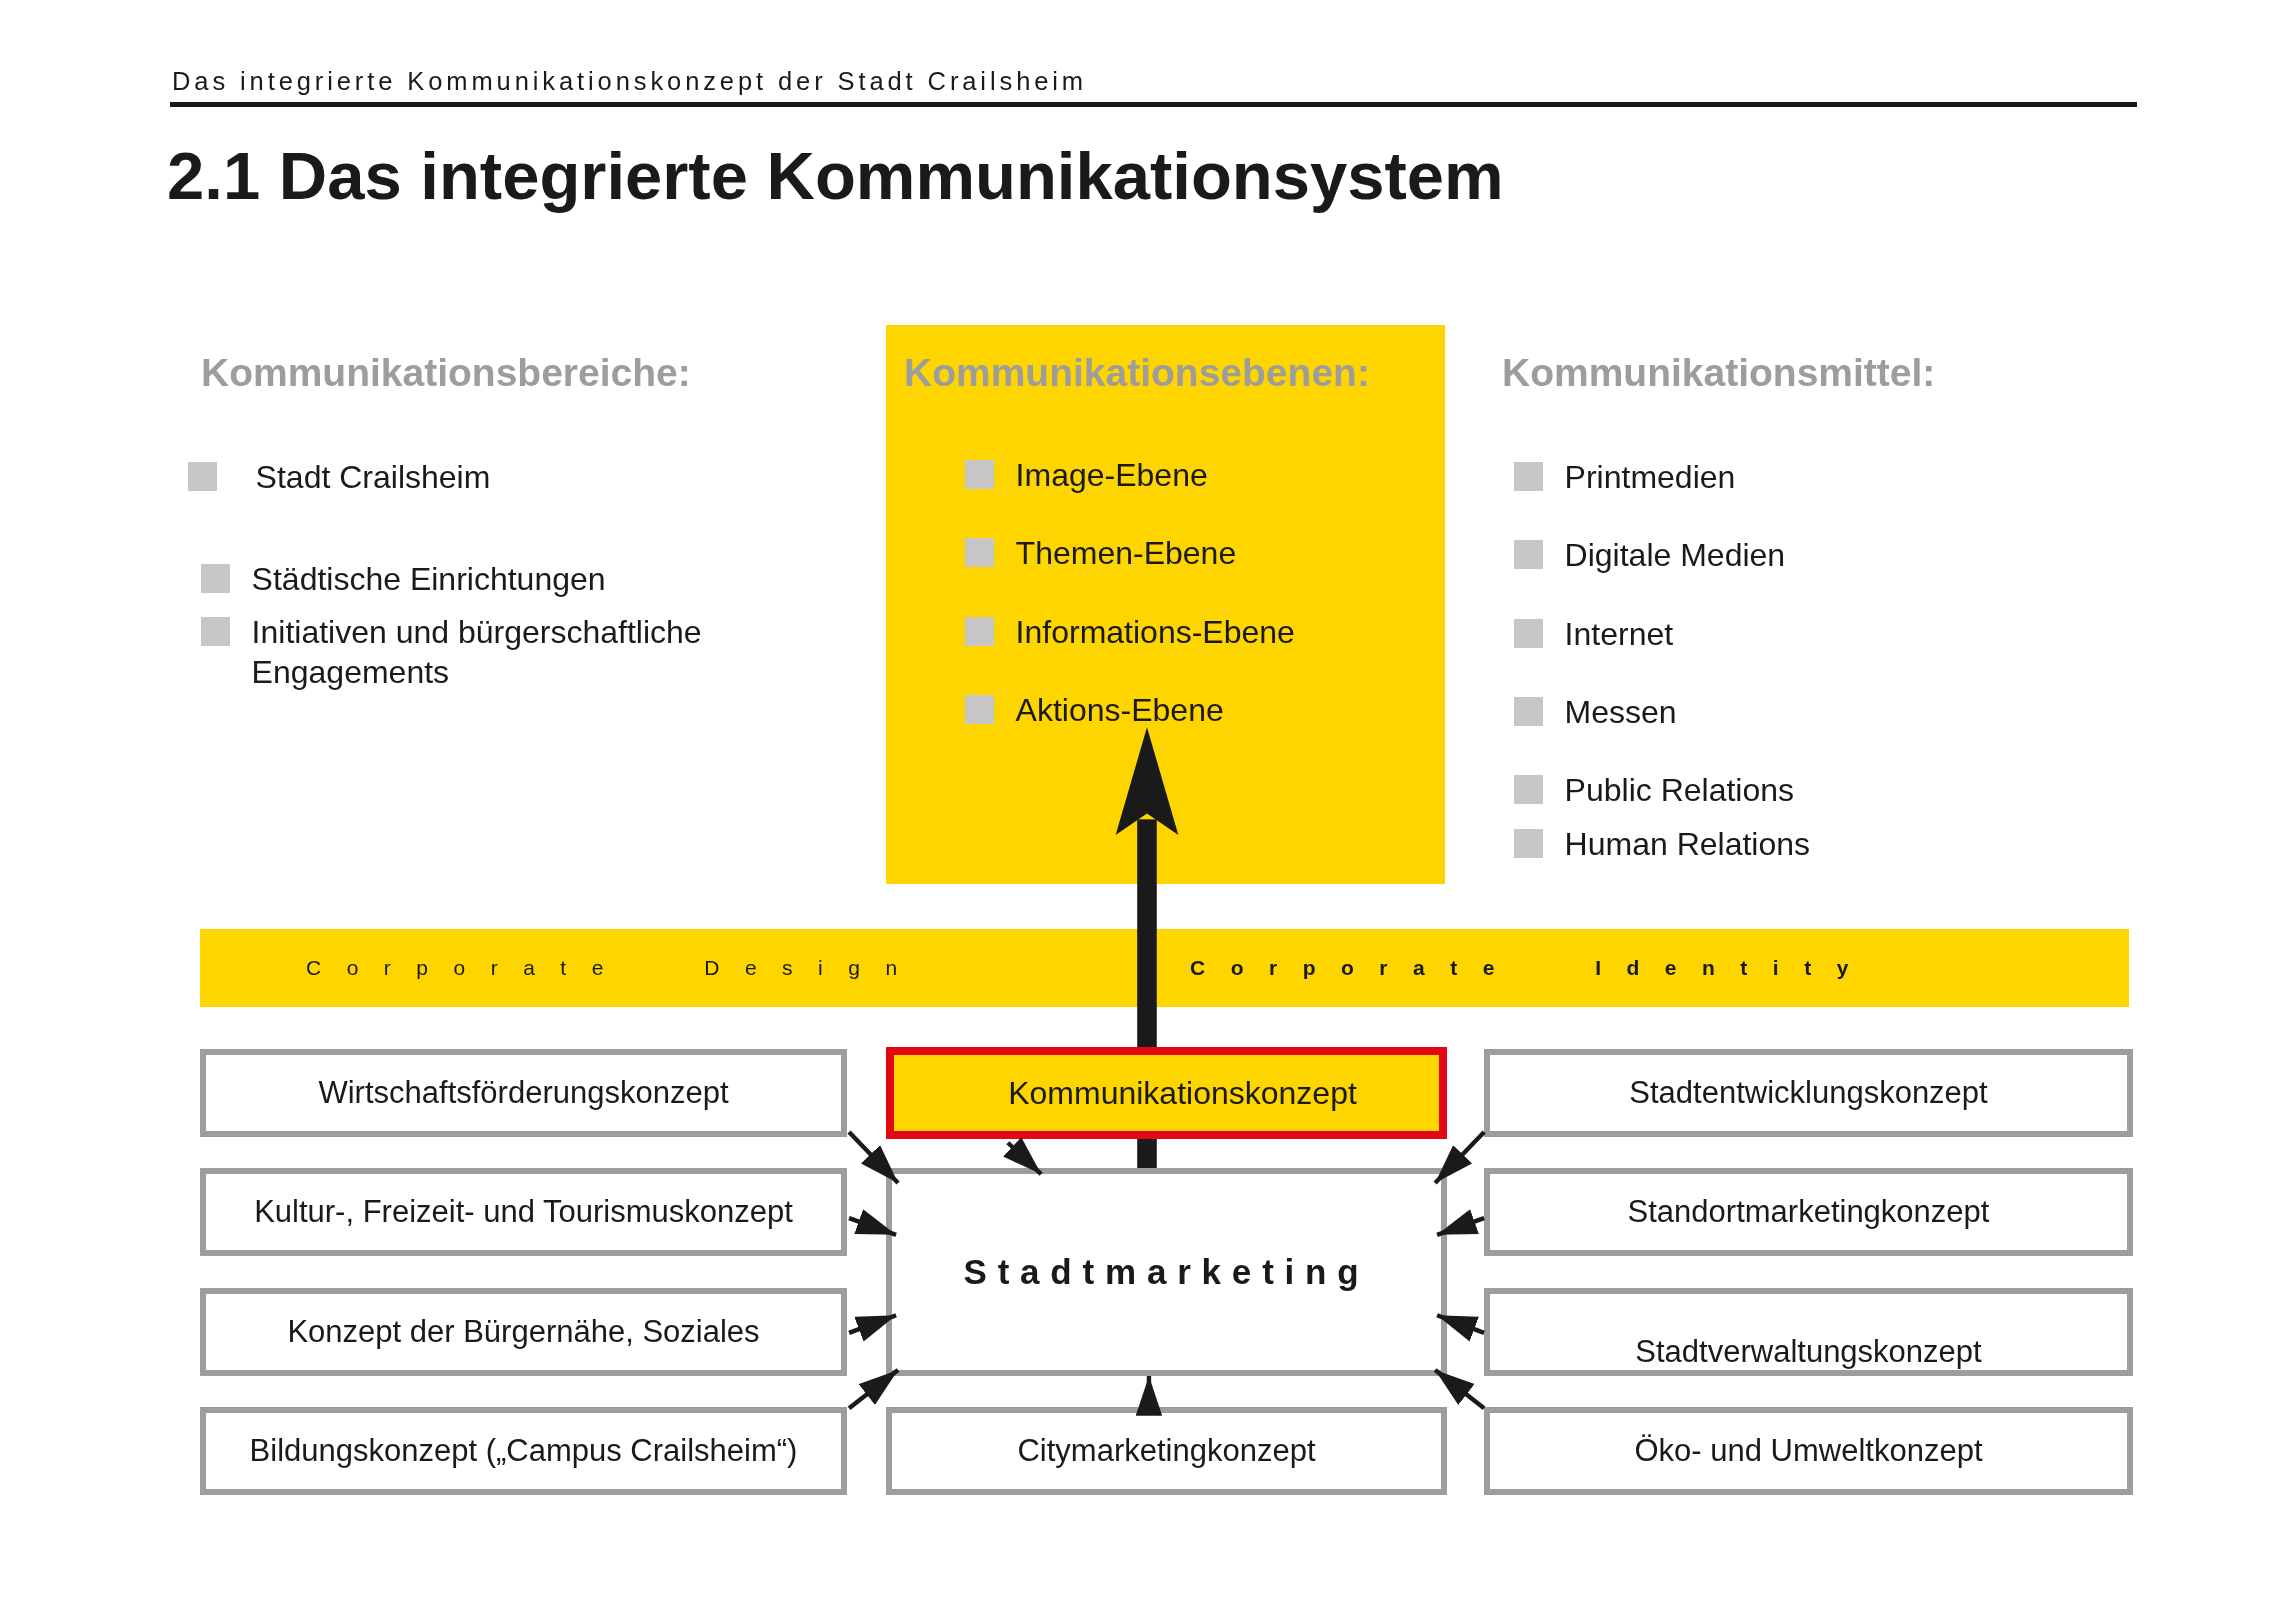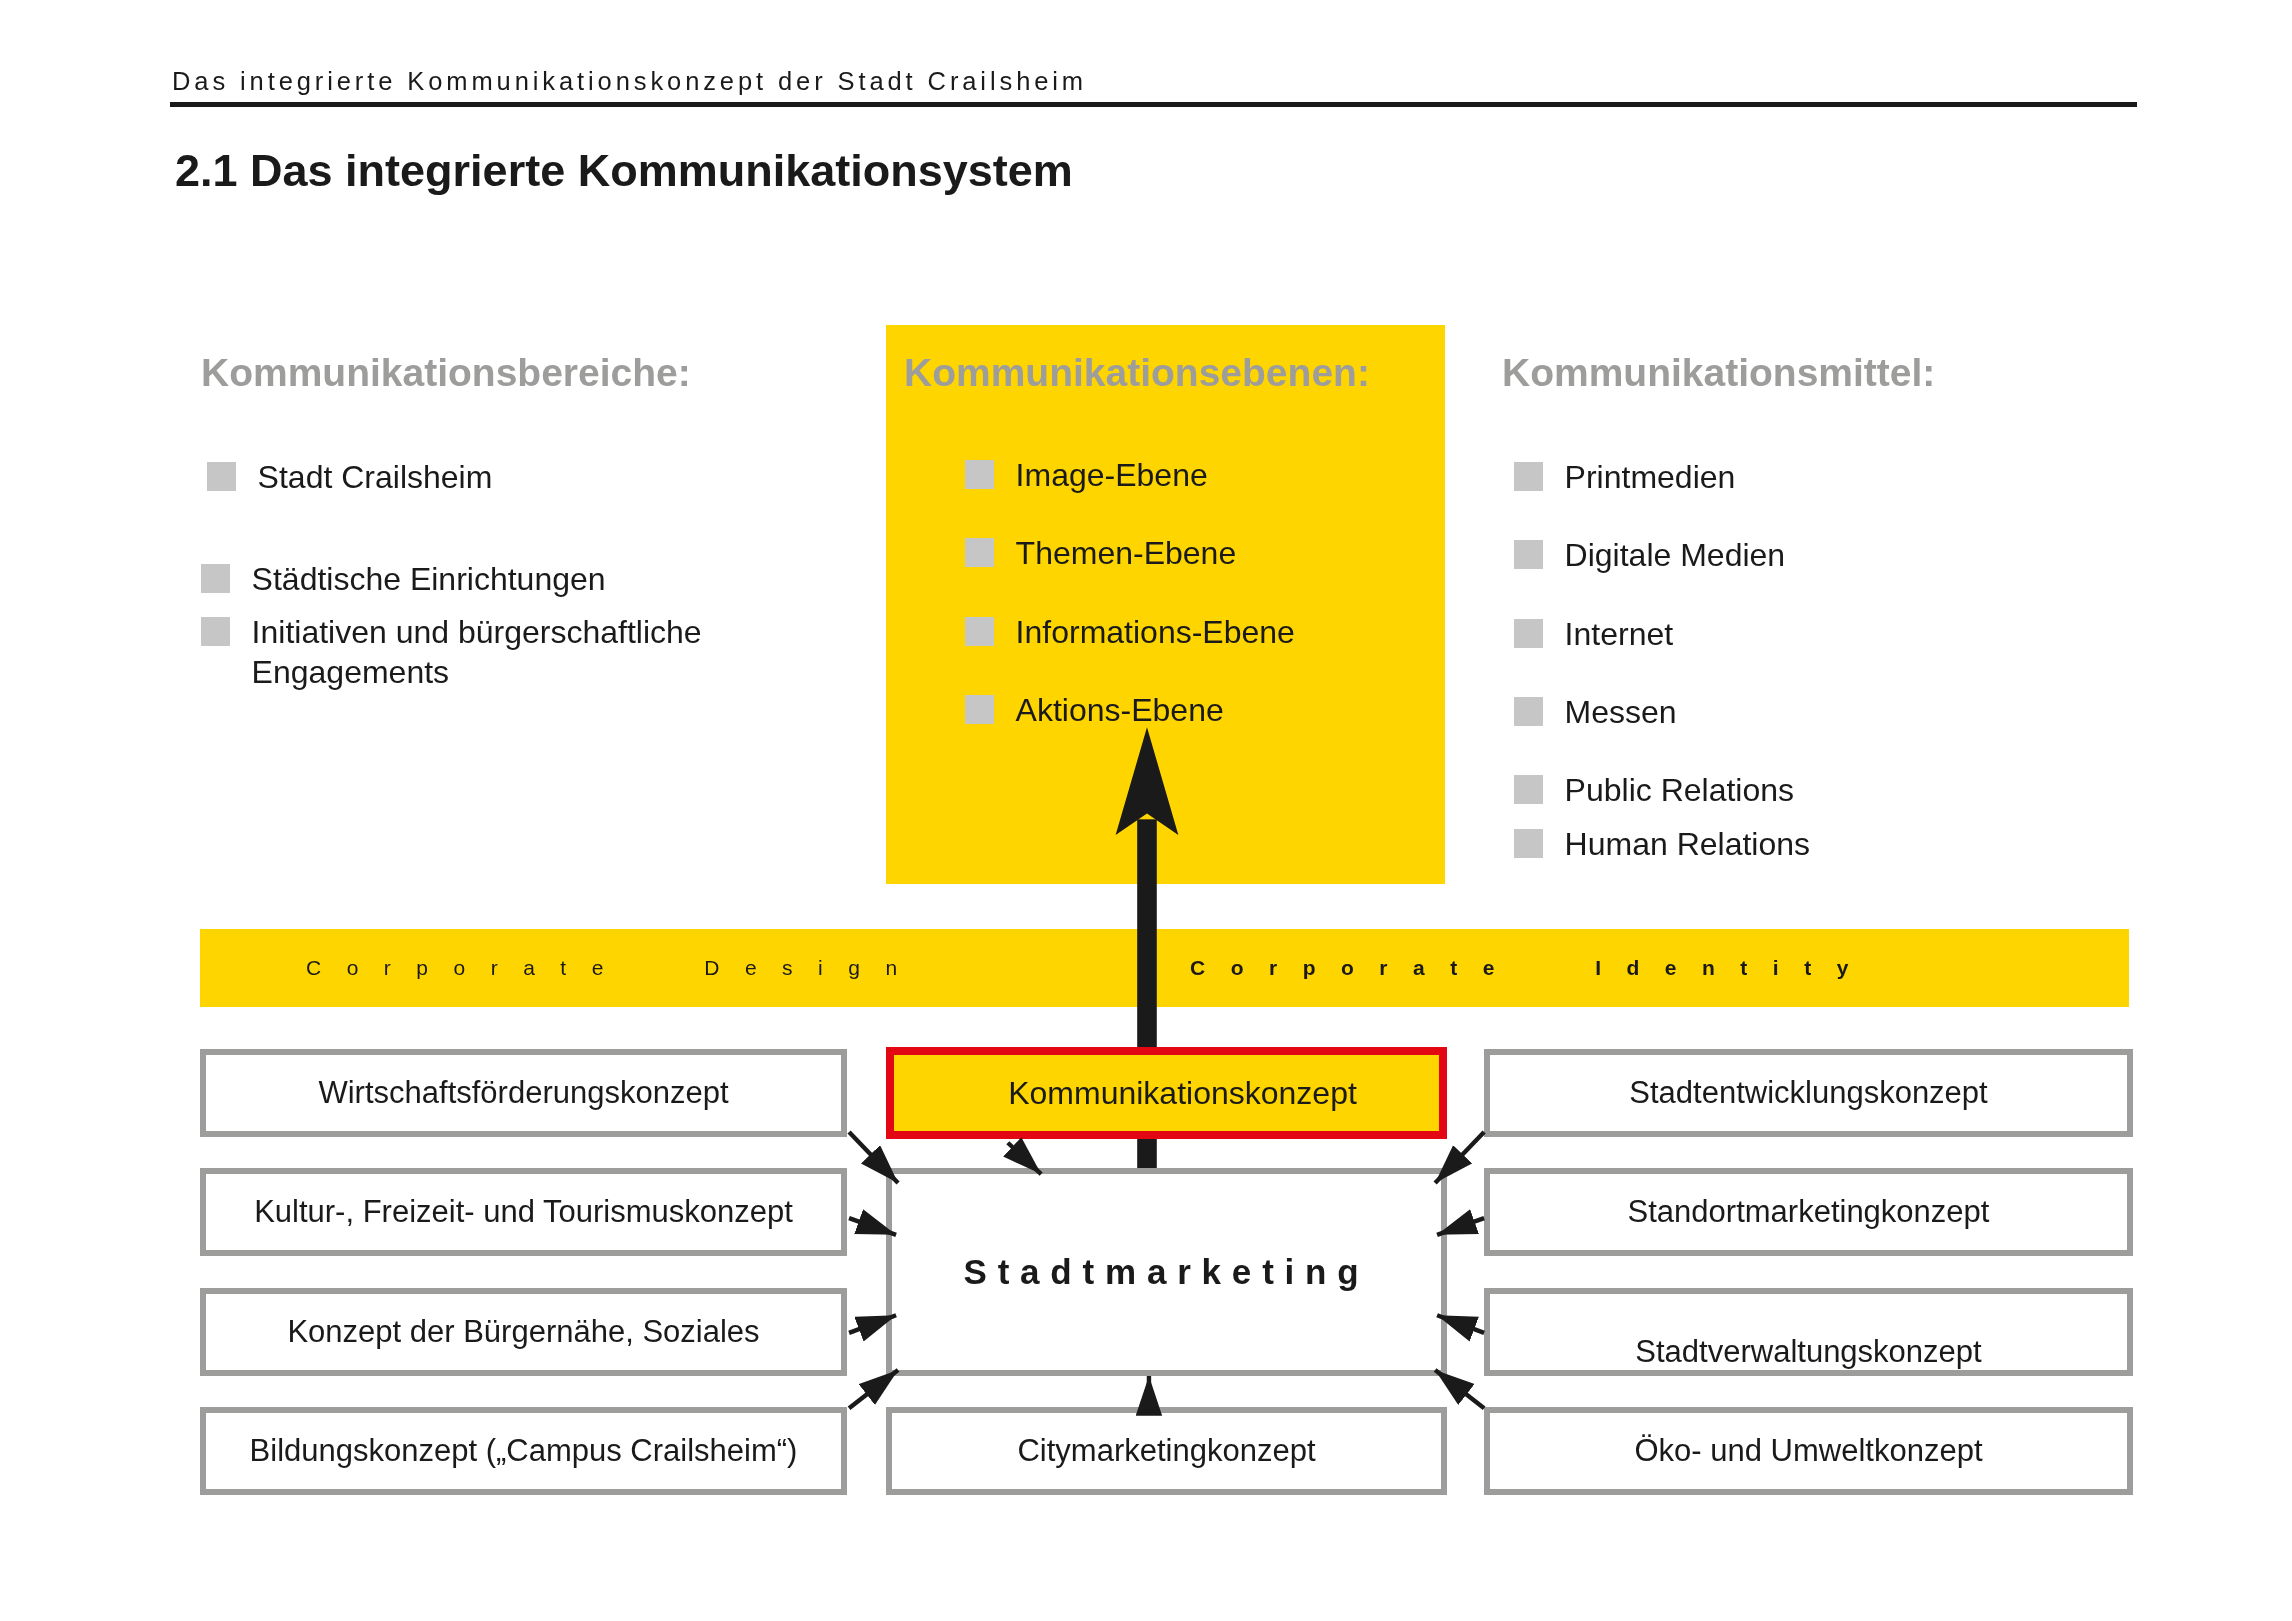--- a/index.html
+++ b/index.html
@@ -16,22 +16,22 @@
   
   .running-header{
     left:172px;top:67px;
     font-size:25.5px;letter-spacing:3.9px;font-weight:400;color:#1a1a1a;
     white-space:nowrap;
   }
   .header-rule{
     left:170px;top:102px;width:1967px;height:4.9px;background:#1a1a1a;
   }
   .page-title{
-    left:167px;top:137px;margin:8px;
-    font-size:45px;font-weight:600;letter-spacing:0;color:#1a1a1a;
+    left:167px;top:137px;margin:0;
+    font-size:67px;font-weight:600;letter-spacing:0;color:#1a1a1a;
     white-space:nowrap;
   }
 
   
   .ebenen-panel{
     left:886px;top:325px;width:559px;height:559px;
     background:#FFD500;
   }
 
   
@@ -94,21 +94,21 @@
   <div class="abs header-rule"></div>
 
   <h1 class="abs page-title">2.1 Das integrierte Kommunikationsystem</h1>
 
   <div class="abs ebenen-panel"></div>
 
   <div class="abs col-heading" style="left:201px;">Kommunikationsbereiche:</div>
   <div class="abs col-heading" style="left:904px;">Kommunikationsebenen:</div>
   <div class="abs col-heading" style="left:1502px;">Kommunikationsmittel:</div>
 
-  <div class="abs item" style="left:207px;top:457px;width:510px;">
+  <div class="abs item" style="left:188px;top:457px;width:510px;gap:17px;">
     <span class="bullet"></span>
     <span>Stadt Crailsheim</span>
   </div>
   <div class="abs item" style="left:201px;top:559px;width:510px;">
     <span class="bullet"></span>
     <span>Städtische Einrichtungen</span>
   </div>
   <div class="abs item" style="left:201px;top:612px;width:510px;">
     <span class="bullet"></span>
     <span>Initiativen und bürgerschaftliche Engagements</span>

